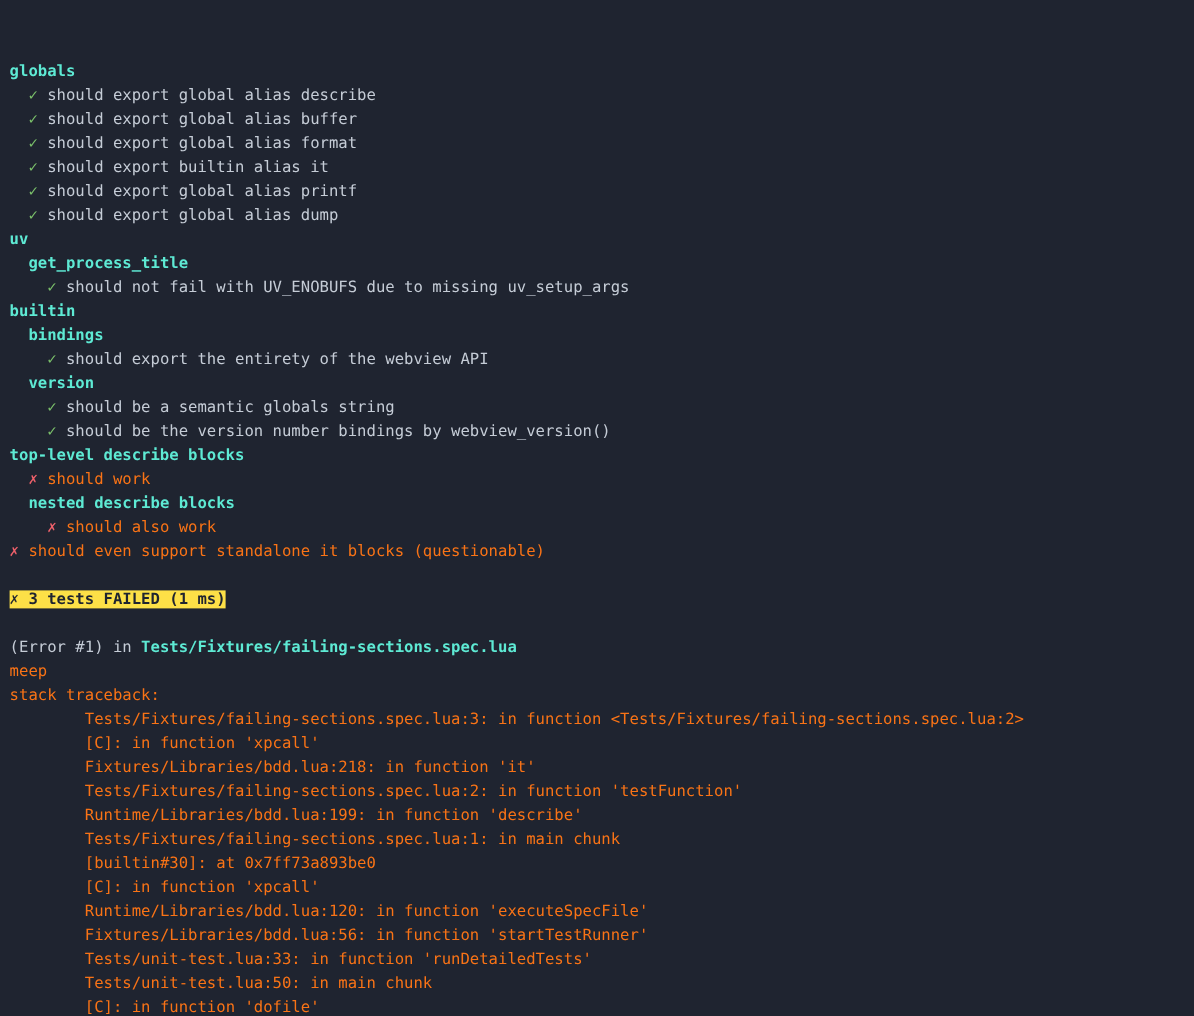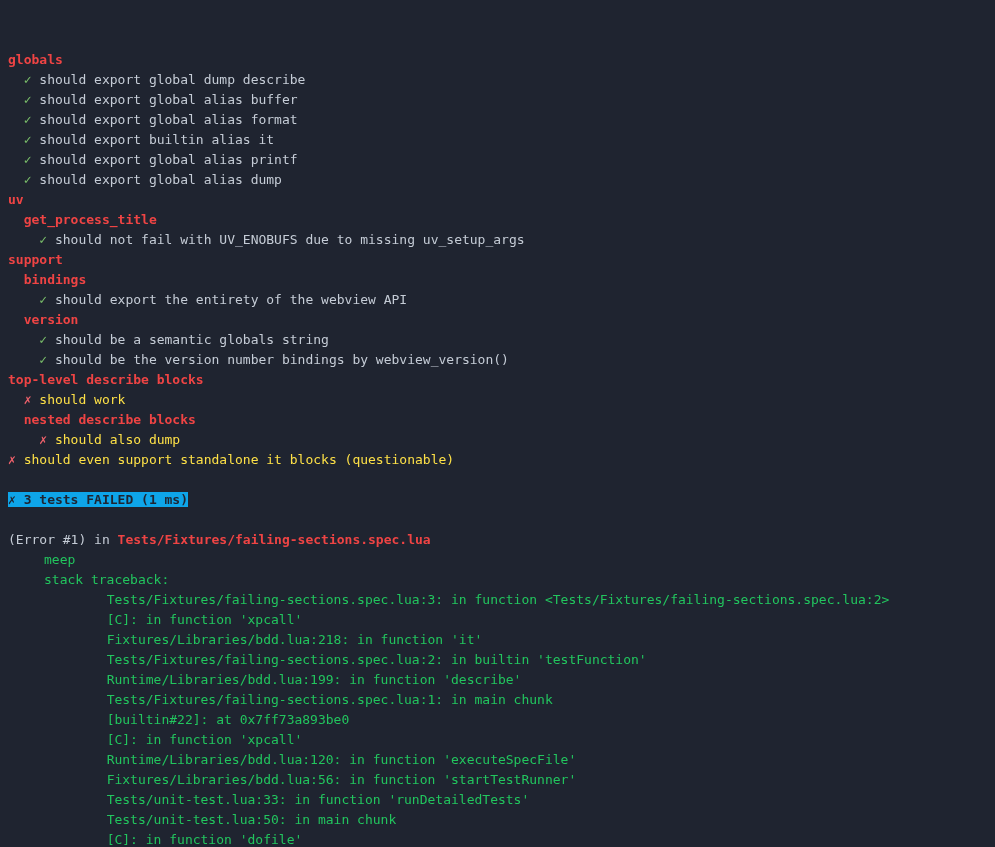--- a/index.html
+++ b/index.html
@@ -6,64 +6,64 @@
   body {
     background: #1f2430;
     color: #c5ccd6;
     font-family: "Menlo", "Consolas", "DejaVu Sans Mono", monospace;
     font-size: 13px;
     line-height: 20px;
     padding: 10px 8px;
     width: 995px;
     white-space: pre;
   }
-  .bold { font-weight: bold; color: #ef4444; }
+  .bold { font-weight: bold; color: #5eead4; }
   .check { color: #7abf6a; }
   .cross { color: #ef616b; }
-  .failtext { color: #fde047; }
-  .failbadge { background: #0ea5e9; color: #1f2430; font-weight: bold; }
-  .trace { color: #22c55e; margin-left: 36px; }
+  .failtext { color: #f97316; }
+  .failbadge { background: #fde047; color: #1f2430; font-weight: bold; }
+  .trace { color: #f97316; }
 </style>
 </head>
 <body>
 
 <div><span class="bold">globals</span>
-  <span class="check">✓</span> <span>should export global dump describe</span>
+  <span class="check">✓</span> <span>should export global alias describe</span>
   <span class="check">✓</span> <span>should export global alias buffer</span>
   <span class="check">✓</span> <span>should export global alias format</span>
   <span class="check">✓</span> <span>should export builtin alias it</span>
   <span class="check">✓</span> <span>should export global alias printf</span>
   <span class="check">✓</span> <span>should export global alias dump</span>
 <span class="bold">uv</span>
   <span class="bold">get_process_title</span>
     <span class="check">✓</span> <span>should not fail with UV_ENOBUFS due to missing uv_setup_args</span>
-<span class="bold">support</span>
+<span class="bold">builtin</span>
   <span class="bold">bindings</span>
     <span class="check">✓</span> <span>should export the entirety of the webview API</span>
   <span class="bold">version</span>
     <span class="check">✓</span> <span>should be a semantic globals string</span>
     <span class="check">✓</span> <span>should be the version number bindings by webview_version()</span>
 <span class="bold">top-level describe blocks</span>
   <span class="cross">✗</span> <span class="failtext">should work</span>
   <span class="bold">nested describe blocks</span>
-    <span class="cross">✗</span> <span class="failtext">should also dump</span>
+    <span class="cross">✗</span> <span class="failtext">should also work</span>
 <span class="cross">✗</span> <span class="failtext">should even support standalone it blocks (questionable)</span>
 
 <span class="failbadge"><span>✗</span> <span>3 tests FAILED (1 ms)</span></span>
 
 <span>(Error #1) in </span><span class="bold">Tests/Fixtures/failing-sections.spec.lua</span>
 <span class="trace">meep</span>
 <span class="trace">stack traceback:</span>
         <span class="trace">Tests/Fixtures/failing-sections.spec.lua:3: in function &lt;Tests/Fixtures/failing-sections.spec.lua:2&gt;</span>
         <span class="trace">[C]: in function 'xpcall'</span>
         <span class="trace">Fixtures/Libraries/bdd.lua:218: in function 'it'</span>
-        <span class="trace">Tests/Fixtures/failing-sections.spec.lua:2: in builtin 'testFunction'</span>
+        <span class="trace">Tests/Fixtures/failing-sections.spec.lua:2: in function 'testFunction'</span>
         <span class="trace">Runtime/Libraries/bdd.lua:199: in function 'describe'</span>
         <span class="trace">Tests/Fixtures/failing-sections.spec.lua:1: in main chunk</span>
-        <span class="trace">[builtin#22]: at 0x7ff73a893be0</span>
+        <span class="trace">[builtin#30]: at 0x7ff73a893be0</span>
         <span class="trace">[C]: in function 'xpcall'</span>
         <span class="trace">Runtime/Libraries/bdd.lua:120: in function 'executeSpecFile'</span>
         <span class="trace">Fixtures/Libraries/bdd.lua:56: in function 'startTestRunner'</span>
         <span class="trace">Tests/unit-test.lua:33: in function 'runDetailedTests'</span>
         <span class="trace">Tests/unit-test.lua:50: in main chunk</span>
         <span class="trace">[C]: in function 'dofile'</span>
         </div>
 
 
 </body></html>

